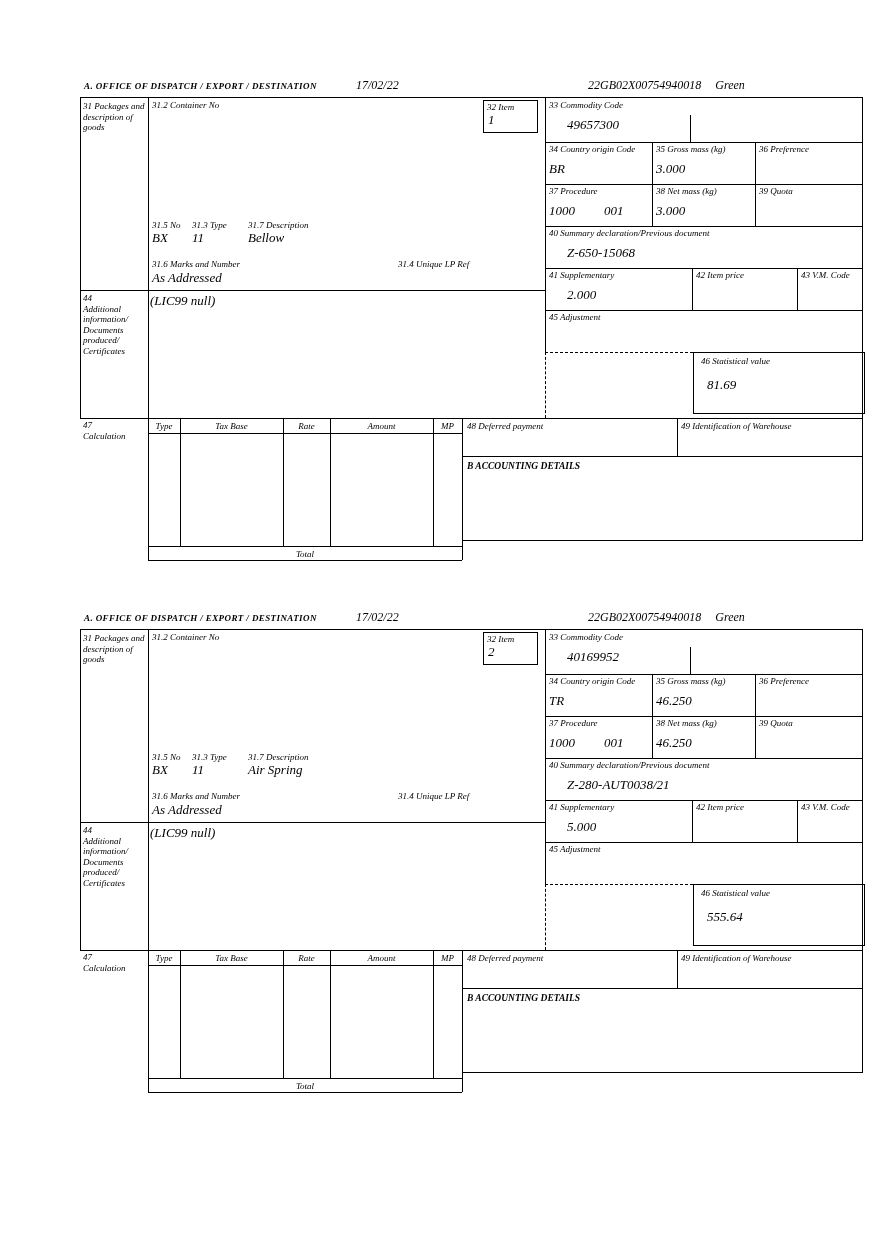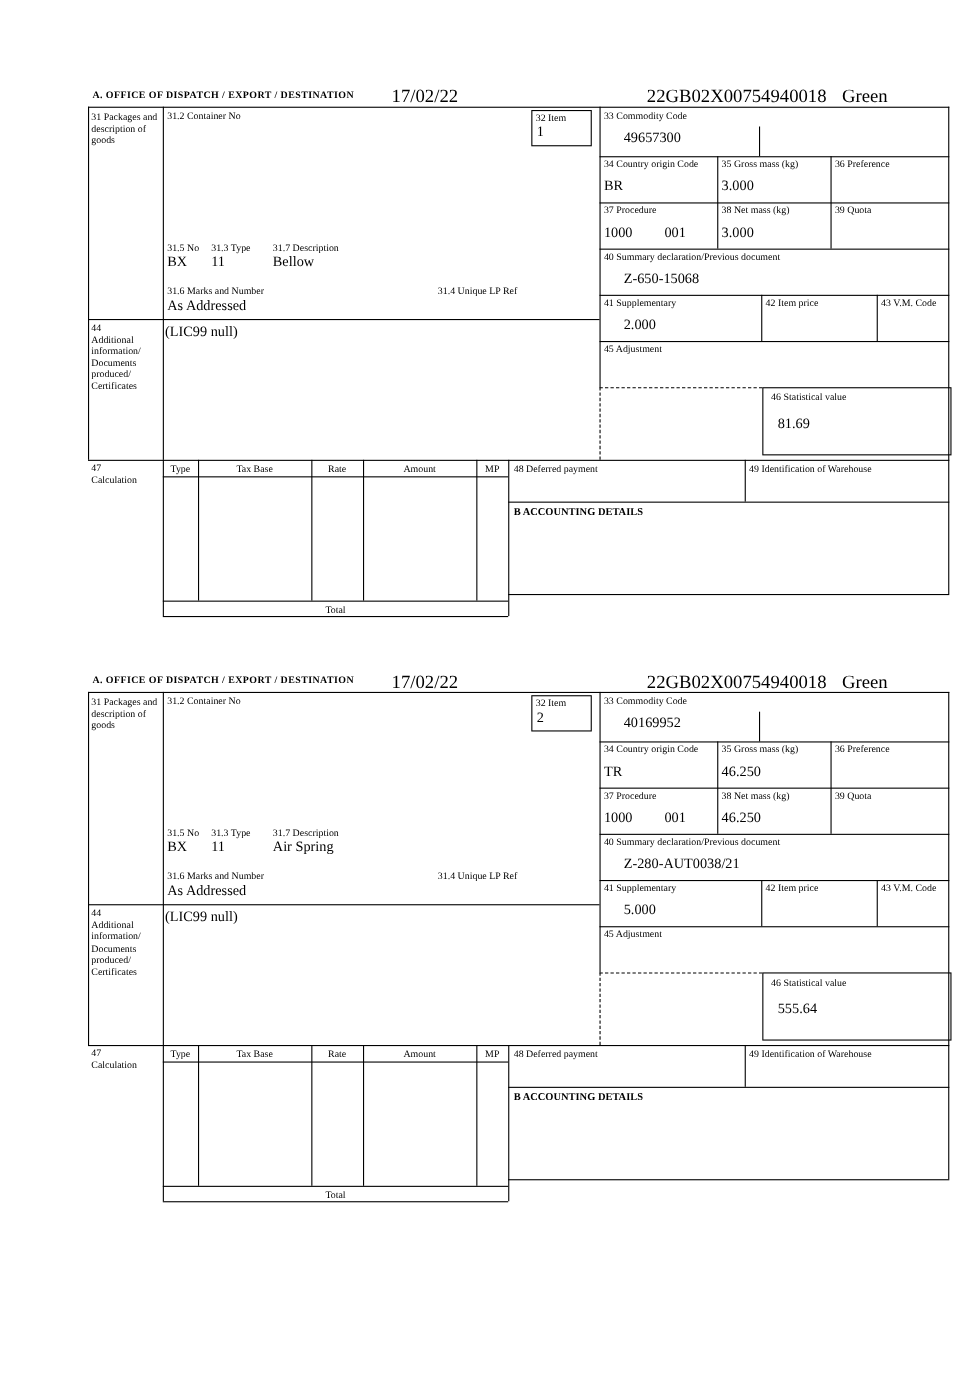--- a/index.html
+++ b/index.html
@@ -1,32 +1,32 @@
 <!DOCTYPE html>
 <html><head>
 <meta charset="utf-8">
 <style>
   html,body{margin:0;padding:0;}
   body{width:882px;height:1250px;background:#ffffff;position:relative;
        font-family:"Liberation Serif", serif;color:#000;}
   .page{position:absolute;left:0;top:0;width:882px;height:1250px;background:#fff;overflow:hidden;}
-  .block{position:absolute;left:80px;width:784px;height:486px;}
+  .block{position:absolute;left:80px;width:784px;height:486px;font-style:italic;}
   .a{position:absolute;}
   .lbl{position:absolute;font-size:9px;line-height:10.5px;white-space:nowrap;}
   .wrap{white-space:normal;}
   .val{position:absolute;font-size:13px;line-height:14px;white-space:nowrap;}
   .hl{position:absolute;height:0;border-top:1px solid #000;}
   .vl{position:absolute;width:0;border-left:1px solid #000;}
   .hd{position:absolute;height:0;border-top:1px dashed #000;}
   .vd{position:absolute;width:0;border-left:1px dashed #000;}
   .box{position:absolute;border:1px solid #000;}
   .ctr{text-align:center;}
   .b{font-weight:bold;}
   .hdrtxt{font-size:9px;letter-spacing:0.4px;font-weight:bold;}
-  .hdrval{font-size:17px;}
+  .hdrval{font-size:12px;}
 </style>
 </head>
 <body>
 
 <div class="page">
 
   <section class="block" style="top:80px">
     <div class="a hdrtxt" style="left:4px;top:1px">A.  OFFICE OF DISPATCH / EXPORT / DESTINATION</div>
     <div class="a hdrval" style="left:276px;top:-2px">17/02/22</div>
     <div class="a hdrval" style="left:508px;top:-2px"><span>22GB02X00754940018</span><span style="margin-left:14px">Green</span></div>

